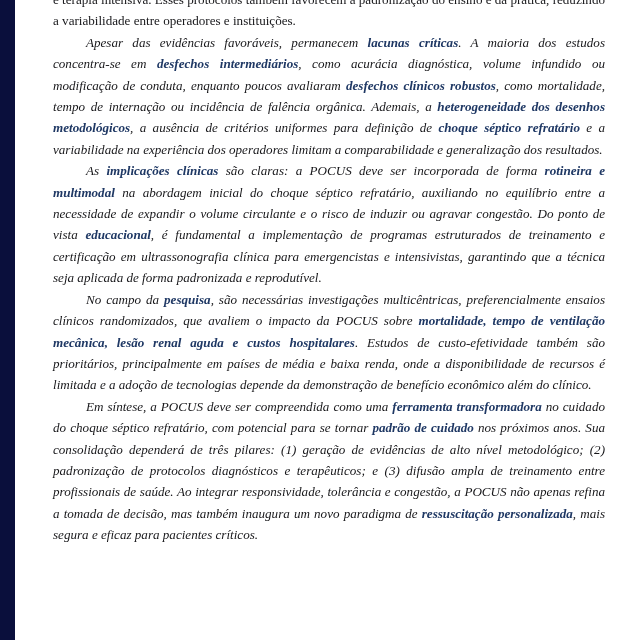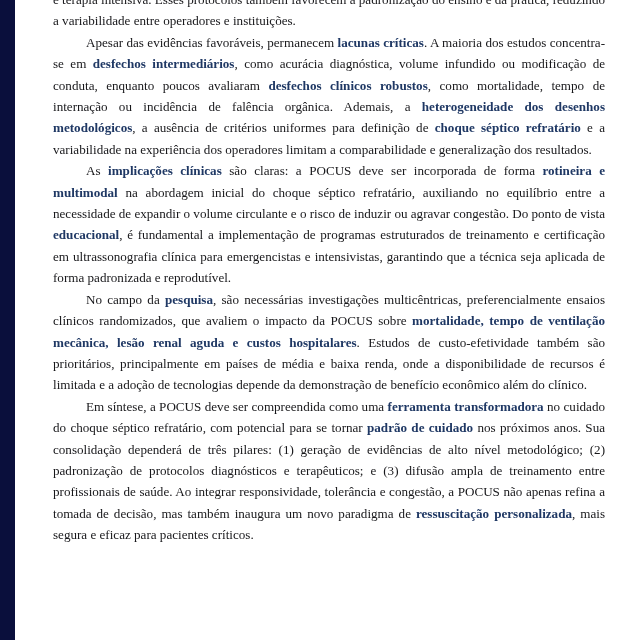--- a/index.html
+++ b/index.html
@@ -49,20 +49,21 @@
     text-align: justify;
     text-justify: inter-word;
     font-size: 13.1px;
     line-height: 21.4px;
     color: #17171a;
     -webkit-font-smoothing: antialiased;
   }
 
   p.indent {
     text-indent: 33px;
+    font-style: italic;
   }
 
   
   p.clipped-top {
     margin-top: -11px;
   }
 
   
   .kw {
     font-weight: bold;

